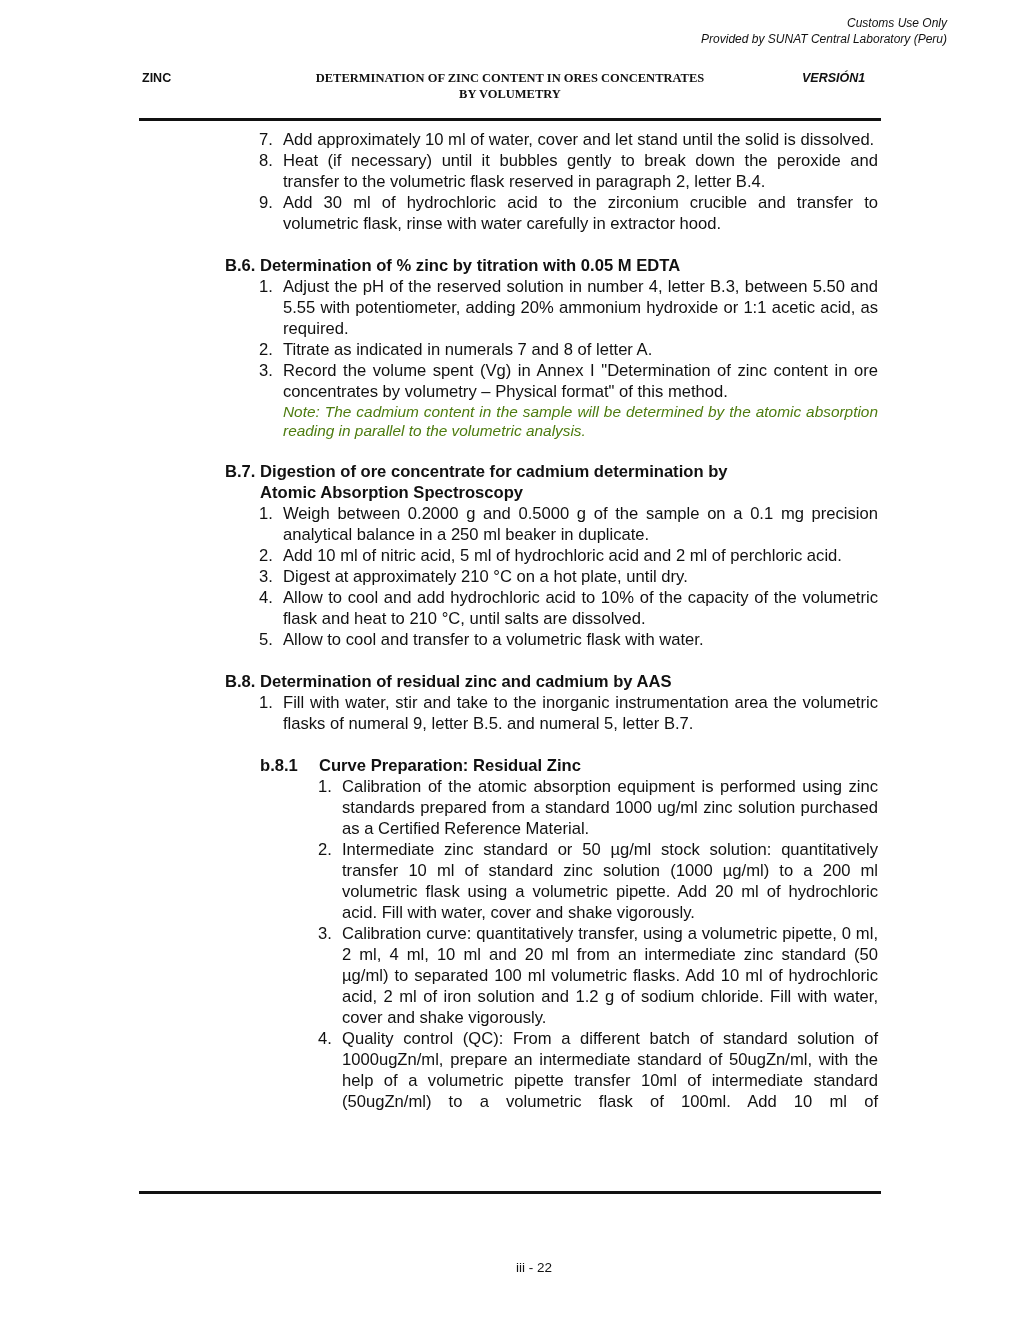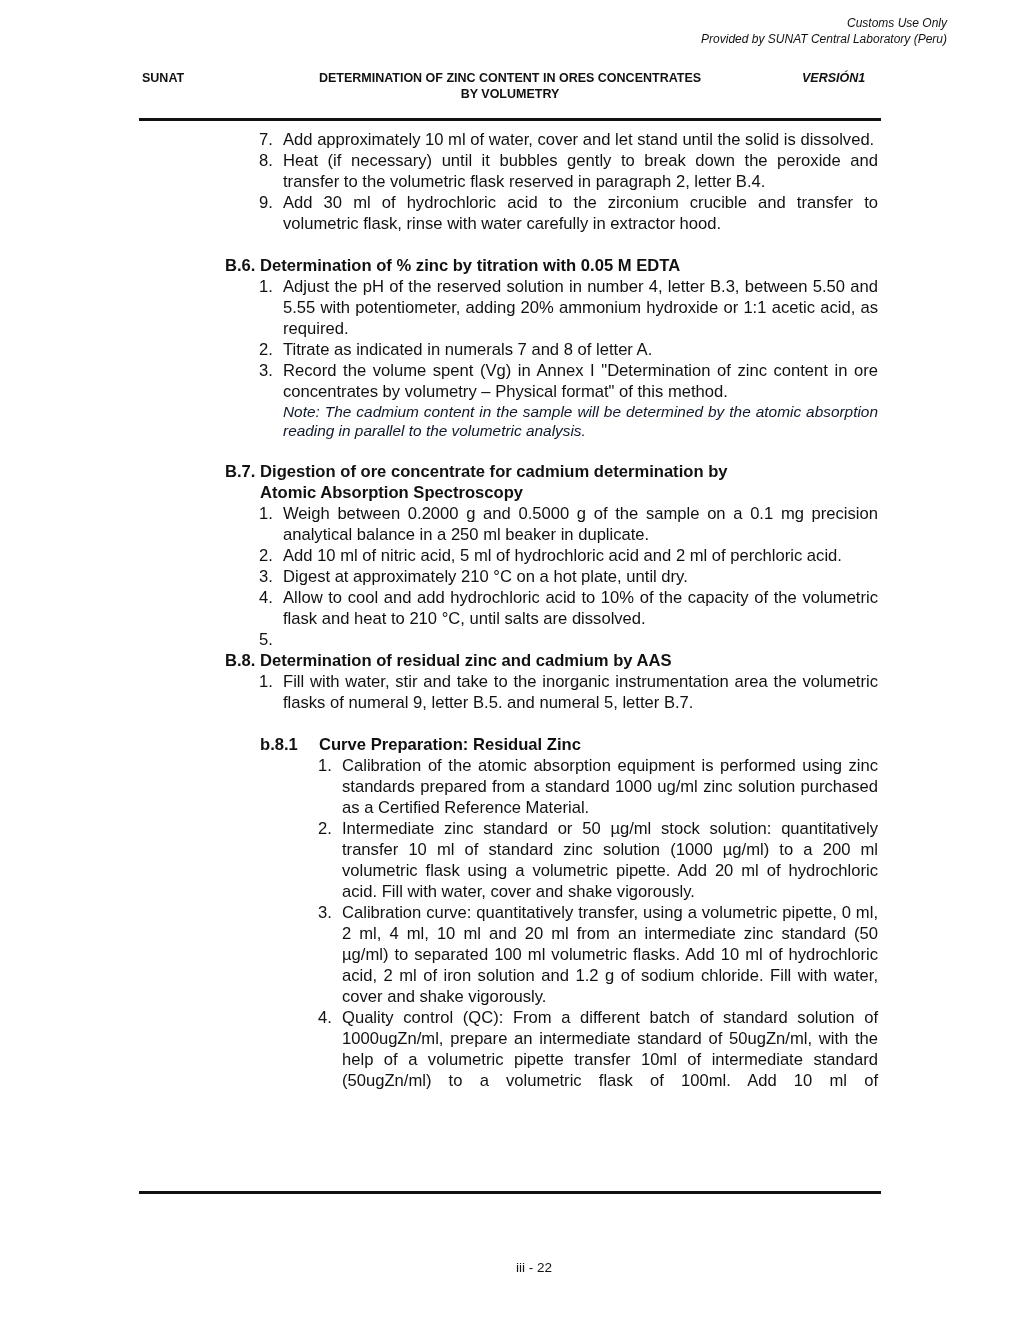--- a/index.html
+++ b/index.html
@@ -10,62 +10,62 @@
     .top-note {
       position: absolute; right: 73px; text-align: right;
       font-size: 12px; font-style: italic; line-height: 16px;
     }
     .top-note.l1 { top: 15px; }
     .top-note.l2 { top: 31px; margin-left: 35px; }
     .hdr {
       position: absolute; top: 70px; font-size: 12.5px; font-weight: bold; line-height: 16px;
     }
     .hdr-left { left: 142px; }
-    .hdr-center { left: 290px; width: 440px; text-align: center; }
+    .hdr-center { left: 290px; width: 440px; text-align: center; font-family: Liberation Serif, serif; }
     .hdr-right { left: 802px; font-style: italic; }
     .rule {
       position: absolute; left: 139px; width: 742px; height: 3px; background: #111;
     }
     .rule.top { top: 118px; }
     .rule.bottom { top: 1191px; }
 
     .body-text {
       position: absolute; left: 0; top: 129px; width: 1020px;
       font-size: 16.6px; line-height: 21px;
     }
     .ol { position: relative; }
     .li {
       position: relative; text-align: justify; text-align-last: left;
     }
     .li .num { position: absolute; left: 0; top: 0; }
     .lvl1 { margin-left: 259px; width: 619px; }
     .lvl1 .li { padding-left: 24px; }
     .lvl2 { margin-left: 318px; width: 560px; }
     .lvl2 .li { padding-left: 24px; }
-    .note { font-style: italic; font-size: 15.4px; line-height: 19px; text-align: justify; text-align-last: left; margin-left: 283px; width: 595px; color: #0f172a; }
+    .note { font-style: italic; font-size: 15.4px; line-height: 19px; text-align: justify; text-align-last: left; margin-left: 283px; width: 595px; color: #4d7c0f; }
     .sec-title {
       font-weight: bold; margin-left: 225px; width: 660px;
     }
     .sec-title .indent { display: block; padding-left: 35px; }
     .gap { height: 21px; }
     .sub-title { font-weight: bold; margin-left: 260px; position: relative; }
     .sub-title .sub-num { display: inline-block; width: 59px; }
     .page-num {
       position: absolute; top: 1260px; left: 0; width: 1020px; text-align: center;
       font-size: 13.5px;
       margin-left: 24px;
     }
   </style>
 </head>
 <body>
 
 <div class="top-note l1">Customs Use Only</div>
 <div class="top-note l2">Provided by SUNAT Central Laboratory (Peru)</div>
 
-<div class="hdr hdr-left">SUNAT</div>
+<div class="hdr hdr-left">ZINC</div>
 <div class="hdr hdr-center">
   <div>DETERMINATION OF ZINC CONTENT IN ORES CONCENTRATES</div>
   <div>BY VOLUMETRY</div>
 </div>
 <div class="hdr hdr-right">VERSIÓN1</div>
 
 <div class="rule top"></div>
 
 <div class="body-text">
 
@@ -89,21 +89,21 @@
 
   <div class="sec-title">
     <span>B.7. Digestion of ore concentrate for cadmium determination by</span>
     <span class="indent">Atomic Absorption Spectroscopy</span>
   </div>
   <div class="ol lvl1">
     <div class="li"><span class="num">1.</span><span>Weigh between 0.2000 g and 0.5000 g of the sample on a 0.1 mg precision analytical balance in a 250 ml beaker in duplicate.</span></div>
     <div class="li"><span class="num">2.</span><span>Add 10 ml of nitric acid, 5 ml of hydrochloric acid and 2 ml of perchloric acid.</span></div>
     <div class="li"><span class="num">3.</span><span>Digest at approximately 210 °C on a hot plate, until dry.</span></div>
     <div class="li"><span class="num">4.</span><span>Allow to cool and add hydrochloric acid to 10% of the capacity of the volumetric flask and heat to 210 °C, until salts are dissolved.</span></div>
-    <div class="li"><span class="num">5.</span></div>
+    <div class="li"><span class="num">5.</span><span>Allow to cool and transfer to a volumetric flask with water.</span></div>
   </div>
 
   <div class="gap"></div>
 
   <div class="sec-title">B.8. Determination of residual zinc and cadmium by AAS</div>
   <div class="ol lvl1">
     <div class="li"><span class="num">1.</span><span>Fill with water, stir and take to the inorganic instrumentation area the volumetric flasks of numeral 9, letter B.5. and numeral 5, letter B.7.</span></div>
   </div>
 
   <div class="gap"></div>

